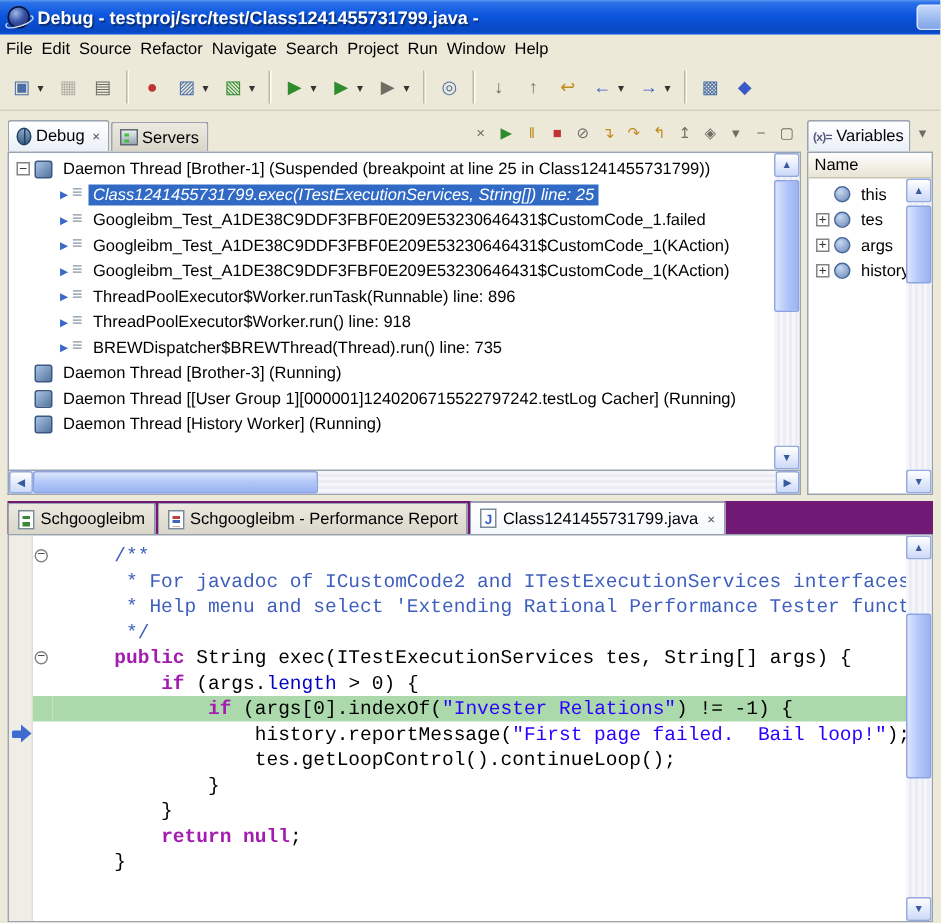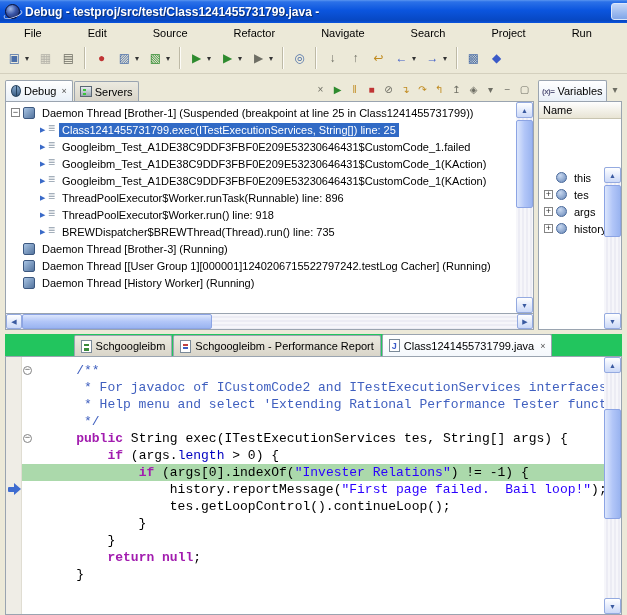--- a/index.html
+++ b/index.html
@@ -13,21 +13,21 @@
   .title{color:#fff;font-weight:bold;font-size:12px;text-shadow:1px 1px 1px #0A2A66;white-space:nowrap;overflow:hidden;}
   .ecl-icon{width:15px;height:15px;border-radius:50%;flex:0 0 auto;position:relative;
     background:radial-gradient(circle at 35% 30%,#9FB8E8 0%,#3A56A8 45%,#141E52 100%);border:1px solid #0A1030;}
   .ecl-icon::after{content:"";position:absolute;left:-3px;top:6px;width:18px;height:5px;border:1px solid #C8D4F0;
     border-top-color:transparent;border-radius:50%;transform:rotate(-18deg);}
   .win-btn-partial{position:absolute;right:-10px;top:3px;width:26px;height:17px;border-radius:3px;
     background:linear-gradient(#D8E4FA,#8FB0EC);border:1px solid #F0F6FF;opacity:.9;}
 
   
   .menubar{height:20px;display:flex;align-items:center;padding-left:1px;background:#ECE9D8;}
-  .menu-item{padding:3px 23px;cursor:default;}
+  .menu-item{padding:3px 3px;cursor:default;}
   .toolbar{height:31px;display:flex;align-items:center;padding:0 3px;background:#ECE9D8;border-bottom:1px solid #D4D0BE;}
   .tbtn{display:flex;align-items:center;height:24px;padding:0 2px;border:1px solid transparent;border-radius:2px;}
   .tbico{width:17px;height:17px;display:flex;align-items:center;justify-content:center;font-size:12px;line-height:1;}
   .dd{font-size:8px;color:#333;width:8px;text-align:center;}
   .tsep{width:0;height:22px;border-left:1px solid #BEBAA6;border-right:1px solid #FDFCF8;margin:0 4px;}
   .disabled{opacity:.45;filter:grayscale(1);}
   .tone-blue{color:#4A6EA8}.tone-green{color:#2E8B2E}.tone-red{color:#C03434}
   .tone-amber{color:#C08A1E}.tone-gray{color:#6E6E64}.tone-navy{color:#3A5AC8}
 
   
@@ -40,32 +40,32 @@
   .vtab{height:20px;display:flex;align-items:center;gap:3px;padding:0 5px;white-space:nowrap;
     border:1px solid #9AA4B0;border-bottom:none;border-radius:2px 2px 0 0;
     background:linear-gradient(#ECEAE0,#D9D5C9);margin-right:1px;}
   .vtab.active{height:21px;background:linear-gradient(#FFFFFF,#E9F0F8);}
   .vars-view .vtab{padding:0 3px;}
   .close{font-size:9px;color:#555;margin-left:2px;}
   .vtoolbar{margin-left:auto;display:flex;align-items:center;gap:2px;padding:0 2px 4px 0;}
   .vtico{width:15px;height:15px;display:flex;align-items:center;justify-content:center;font-size:10px;line-height:1;}
   .vbody{flex:1;display:flex;background:#fff;border:1px solid #9AA4B0;overflow:hidden;min-height:0;}
   .vcol{flex-direction:column;}
-  .vrowwrap{flex:1;display:flex;min-height:0;margin-top:48px;}
+  .vrowwrap{flex:1;display:flex;min-height:0;}
 
   
   .tree{flex:1;overflow:hidden;padding-top:2px;min-width:0;}
   .trow{height:17px;display:flex;align-items:center;white-space:nowrap;}
   .tind{flex:0 0 auto;}
   .exp{width:9px;height:9px;border:1px solid #848484;background:#fff;color:#333;
     font-size:9px;line-height:7px;text-align:center;flex:0 0 auto;margin:0 3px;}
   .expsp{width:15px;flex:0 0 auto;}
   .ti{flex:0 0 auto;margin-right:4px;position:relative;}
   .tlabel{padding:1px 3px;overflow:hidden;}
-  .tlabel.sel{background:#316AC5;color:#fff;}
+  .tlabel.sel{background:#316AC5;color:#fff;font-style:italic;}
 
   .ico-thread{width:12px;height:12px;border-radius:2px;border:1px solid #3C5880;
     background:linear-gradient(135deg,#A8C4E4,#54749E);}
   .ico-stackframe{width:14px;height:12px;}
   .ico-stackframe::before{content:"≡";position:absolute;right:0;top:-2px;color:#8A98A8;font-size:12px;line-height:12px;}
   .ico-stackframe::after{content:"▶";position:absolute;left:-1px;top:2px;color:#3A6AC8;font-size:7px;}
   .ico-variable{width:11px;height:11px;border-radius:50%;border:1px solid #48689A;
     background:radial-gradient(circle at 35% 30%,#C8D8F0,#6888B8);}
   .ico-debug{width:10px;height:12px;border-radius:50%;position:relative;flex:0 0 auto;
     background:linear-gradient(180deg,#88AACC,#3A5E86);border:1px solid #26425E;}
@@ -88,21 +88,21 @@
   .htrack{flex:1;position:relative;background:repeating-linear-gradient(180deg,#F6F6FA 0 2px,#ECECF4 2px 4px);}
   .hthumb{position:absolute;top:0;bottom:0;border:1px solid #8CA4E4;border-radius:2px;
     background:linear-gradient(180deg,#DCE6FC,#B2C6F8 50%,#9AB4F0);}
 
   
   .colhead{height:17px;flex:0 0 auto;display:flex;align-items:center;padding:0 4px;
     background:linear-gradient(#FEFEFE,#E8E4D4);border-bottom:1px solid #C8C4B0;}
 
   
   .editor{position:absolute;left:5px;top:334px;width:617px;height:281px;display:flex;flex-direction:column;}
-  .etabs{height:22px;display:flex;align-items:flex-end;background:#22c55e;overflow:hidden;justify-content:center;}
+  .etabs{height:22px;display:flex;align-items:flex-end;background:#701a75;overflow:hidden;}
   .etab{height:21px;display:flex;align-items:center;gap:4px;padding:0 6px;white-space:nowrap;
     border:1px solid #9AA4B0;border-bottom:none;border-radius:2px 2px 0 0;
     background:linear-gradient(#ECEAE0,#D9D5C9);margin-right:1px;}
   .etab.active{height:22px;background:linear-gradient(#FFFFFF,#F4F8FC);}
   .pageico{width:11px;height:13px;background:#fff;border:1px solid #7A8A99;position:relative;flex:0 0 auto;}
   .ico-report::after{content:"";position:absolute;left:2px;top:3px;right:2px;height:7px;
     background:repeating-linear-gradient(180deg,#C04040 0 2px,#fff 2px 3px,#4060C0 3px 5px,#fff 5px 7px);}
   .ico-schedule::after{content:"";position:absolute;left:2px;top:3px;right:2px;height:7px;
     background:repeating-linear-gradient(180deg,#3A8A3A 0 2px,#fff 2px 4px,#3A8A3A 4px 6px);}
   .ico-java-file::after{content:"J";position:absolute;left:0;right:0;top:0;bottom:0;color:#3A5AC8;

